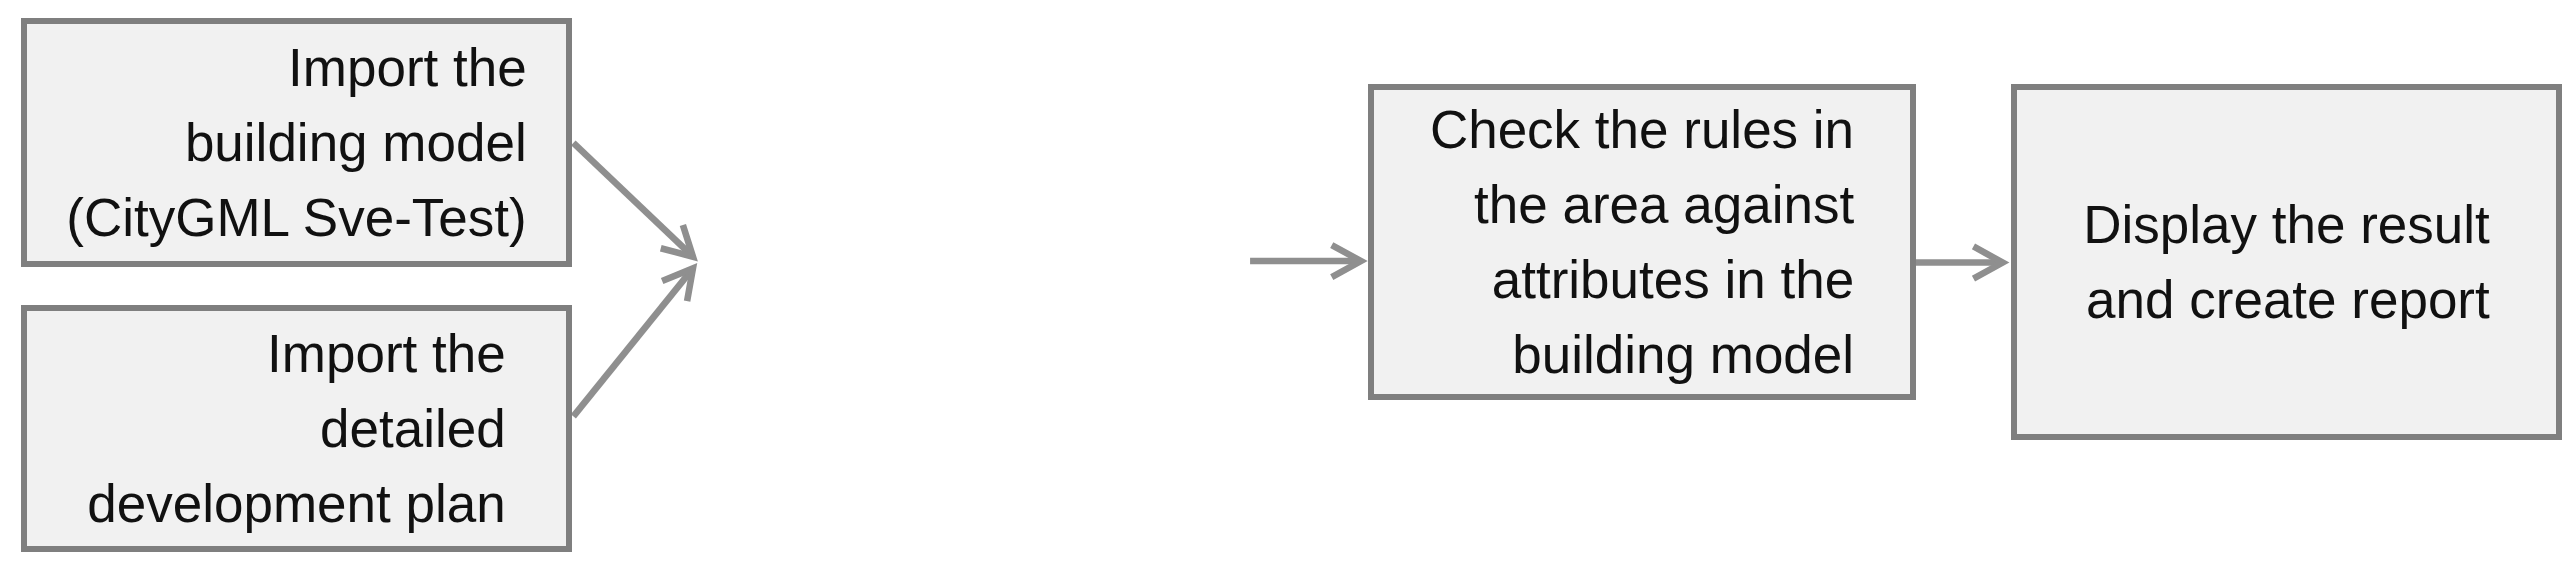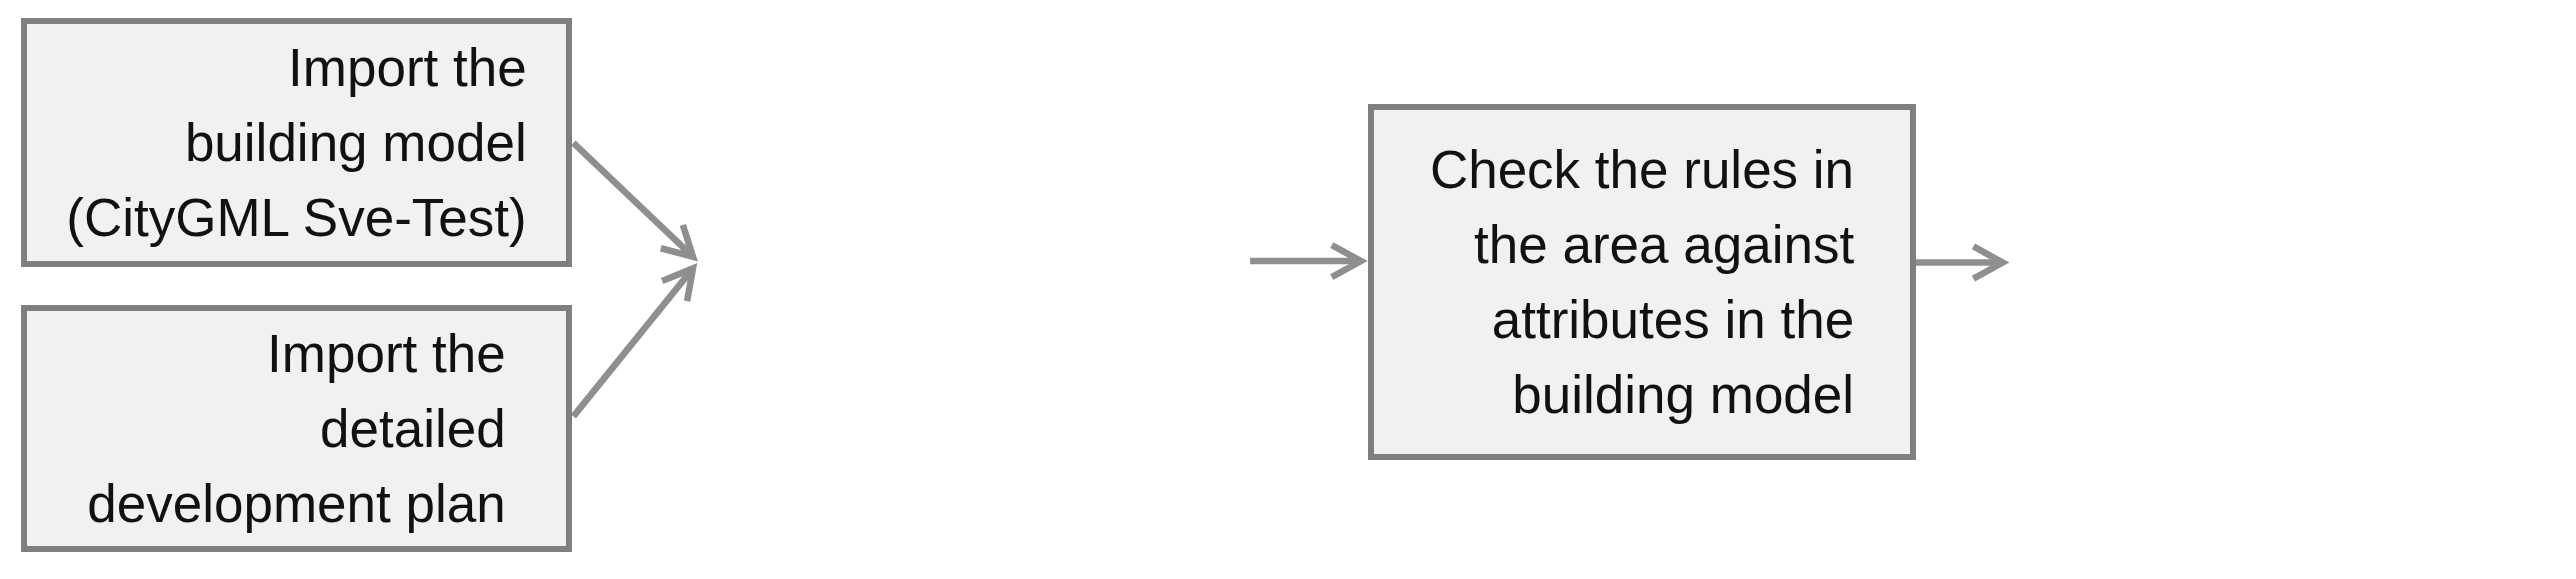--- a/index.html
+++ b/index.html
@@ -32,21 +32,21 @@
     font-size:53px;
     line-height:1.42;
     color:var(--text);
     white-space:pre-line;
     letter-spacing:0px;
   }
   
   #box-import-building-model{left:21px;top:18px;width:551px;height:249px;}
   #box-import-development-plan{left:21px;top:305px;width:551px;height:247px;}
   #box-find-area{left:702px;top:84px;width:550px;height:357px;}
-  #box-check-rules{left:1368px;top:84px;width:548px;height:356px;margin-top:20px;}
+  #box-check-rules{left:1368px;top:84px;width:548px;height:316px;}
   #box-display-result{left:2011px;top:84px;width:551px;height:356px;}
   #arrow-layer{
     position:absolute;
     left:0;top:0;
     width:2576px;height:579px;
     pointer-events:none;
   }
   #arrow-layer line{
     stroke:var(--arrow);
     stroke-width:9;
@@ -82,15 +82,19 @@
   </div>
 
 
   <div class="flow-box" id="box-check-rules">
     <div class="label">Check the rules in
 the area against
 attributes in the
 building model</div>
   </div>
 
+  <div class="flow-box" id="box-display-result">
+    <div class="label">Display the result
+and create report</div>
+  </div>
 
 </div>
 
 
 </body></html>

